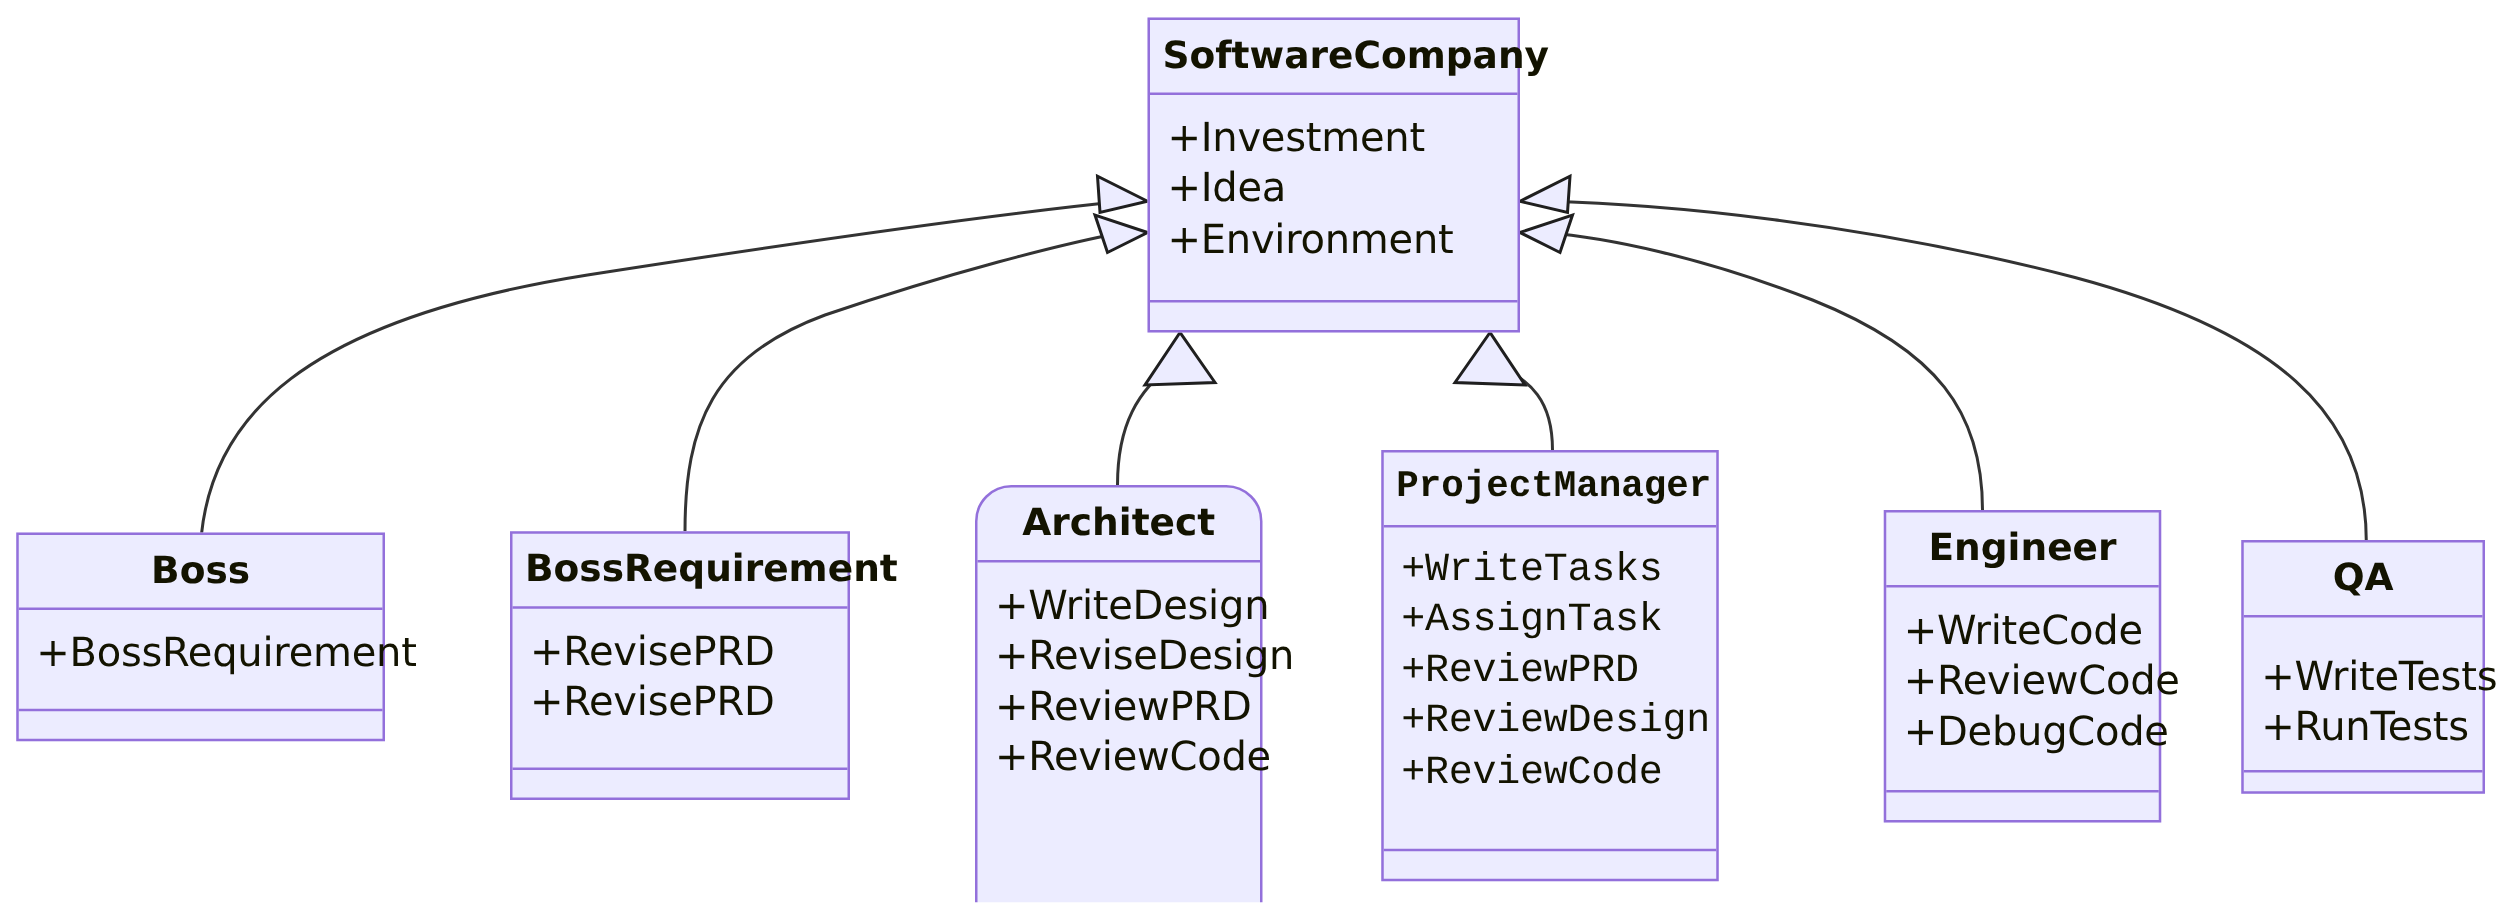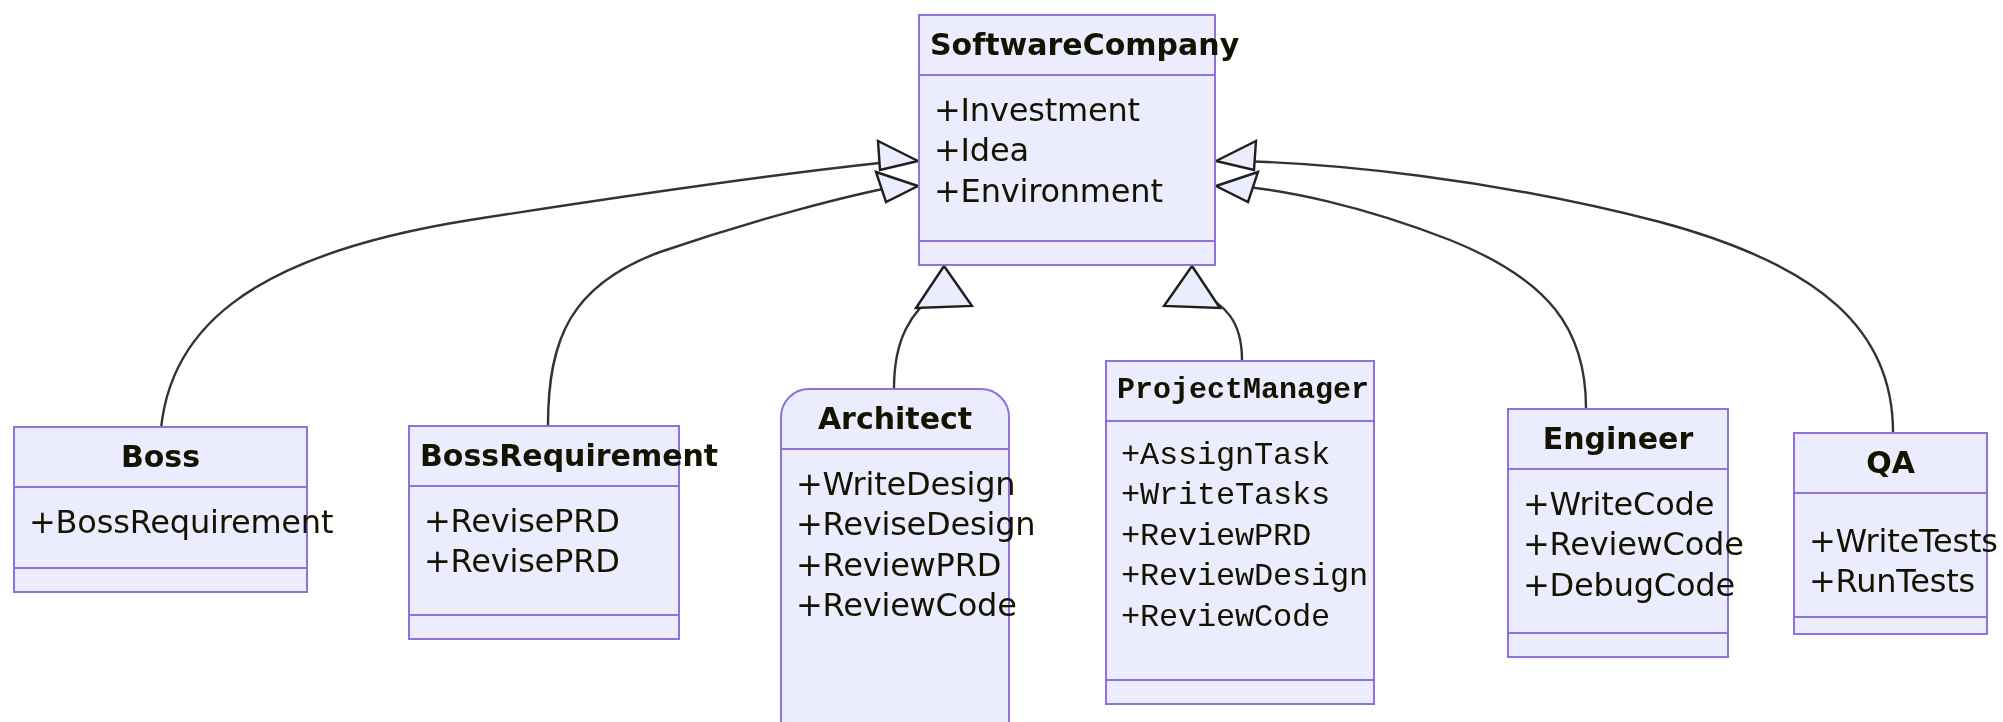--- a/index.html
+++ b/index.html
@@ -135,22 +135,22 @@
       <div class="member">+ReviseDesign</div>
       <div class="member">+ReviewPRD</div>
       <div class="member">+ReviewCode</div>
     </div>
     <div class="class-methods"></div>
   </div>
 
   <div class="uml-class" style="left:1105px; top:360px; width:270px; height:345px;font-family:Liberation Mono, monospace;">
     <div class="class-title">ProjectManager</div>
     <div class="class-attributes">
+      <div class="member">+WriteTasks</div>
       <div class="member">+AssignTask</div>
-      <div class="member">+WriteTasks</div>
       <div class="member">+ReviewPRD</div>
       <div class="member">+ReviewDesign</div>
       <div class="member">+ReviewCode</div>
     </div>
     <div class="class-methods"></div>
   </div>
 
   <div class="uml-class" style="left:1507px; top:408px; width:222px; height:250px;align-items:center;">
     <div class="class-title">Engineer</div>
     <div class="class-attributes">

